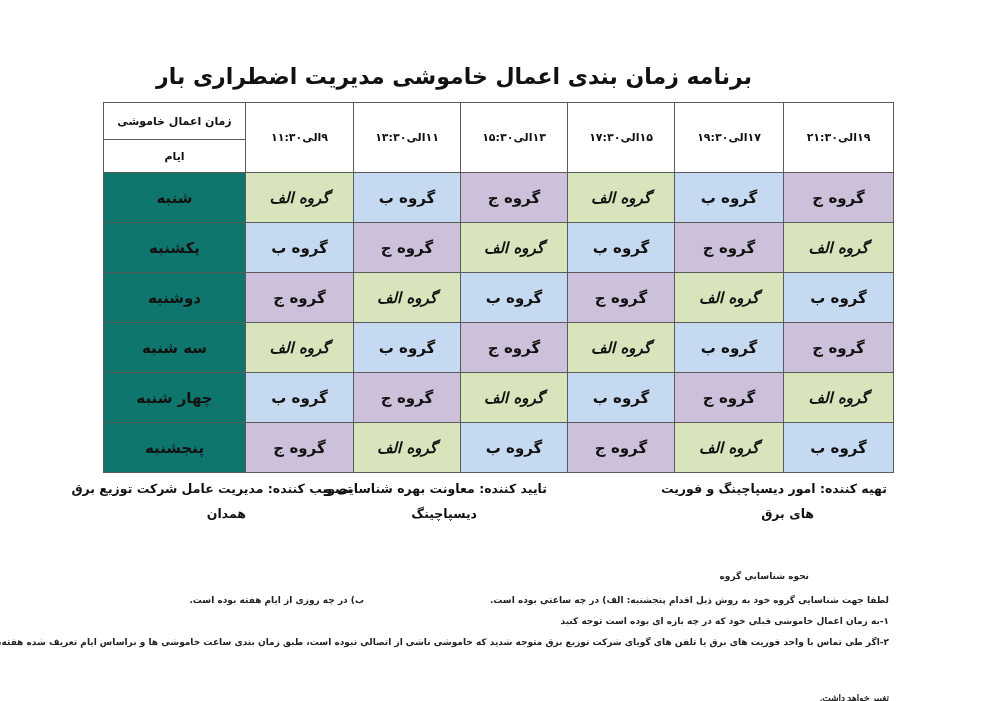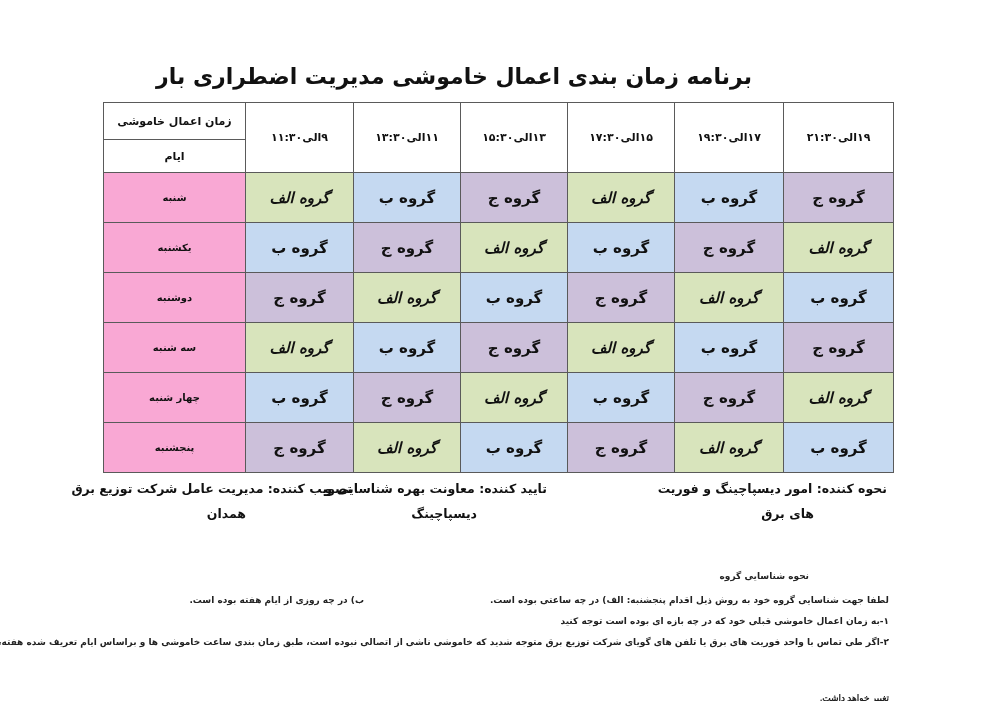--- a/index.html
+++ b/index.html
@@ -14,21 +14,21 @@
   table.schedule {
     position: absolute; left: 103px; top: 102px; width: 790px;
     border-collapse: collapse; direction: ltr; table-layout: fixed;
   }
   table.schedule td {
     border: 1px solid #5a5a5a; text-align: center; vertical-align: middle;
     font-weight: bold; direction: rtl; padding: 0;
   }
   td.hdr-label { height: 36px; font-size: 11px; }
   td.hdr-time { font-size: 11px; }
-  td.day { height: 49px; font-size: 10px; background: #f9a8d4; }
+  td.day { height: 49px; font-size: 15px; background: #0f766e; }
   td.cell { font-size: 15px; }
   .g-alef { background: #d8e4bc; font-style: italic; }
   .g-be { background: #c5d9f1; }
   .g-jim { background: #ccc0da; }
 
   .footer-line { position: absolute; direction: rtl; font-weight: bold; font-size: 12.5px; white-space: nowrap; }
   .small { position: absolute; direction: rtl; font-weight: bold; font-size: 9px; white-space: nowrap; color: #222; margin-top: 43px; }
 </style>
 </head>
 <body>
@@ -108,21 +108,21 @@
         <td class="cell g-jim" style="background: rgb(204, 192, 218);">گروه ج</td>
         <td class="cell g-alef" style="background: rgb(216, 228, 188);">گروه الف</td>
         <td class="cell g-be" style="background: rgb(197, 217, 241);">گروه ب</td>
         <td class="cell g-jim" style="background: rgb(204, 192, 218);">گروه ج</td>
         <td class="cell g-alef" style="background: rgb(216, 228, 188);">گروه الف</td>
         <td class="cell g-be" style="background: rgb(197, 217, 241);">گروه ب</td>
       </tr>
     </tbody>
 </table>
 
-<div class="footer-line" style="right:105px; top:481px;">نحوه کننده: امور دیسپاچینگ و فوریت</div>
+<div class="footer-line" style="right:105px; top:481px;">تهیه کننده: امور دیسپاچینگ و فوریت</div>
 <div class="footer-line" style="right:178px; top:506px;">های برق</div>
 <div class="footer-line" style="right:445px; top:481px;">تایید کننده: معاونت بهره شناسایی و</div>
 <div class="footer-line" style="right:515px; top:506px;">دیسپاچینگ</div>
 <div class="footer-line" style="right:640px; top:481px;">تصویب کننده: مدیریت عامل شرکت توزیع برق</div>
 <div class="footer-line" style="right:746px; top:506px;">همدان</div>
 
 <div class="small" style="right:183px; top:528px;">نحوه شناسایی گروه</div>
 <div class="small" style="right:103px; top:552px;">لطفا جهت شناسایی گروه خود به روش ذیل اقدام پنجشنبه:  الف) در چه ساعتی بوده است.</div>
 <div class="small" style="right:628px; top:552px;">ب) در چه روزی از ایام هفته بوده است.</div>
 <div class="small" style="right:103px; top:573px;">۱-به زمان اعمال خاموشی قبلی خود که در چه بازه ای بوده است توجه کنید</div>

